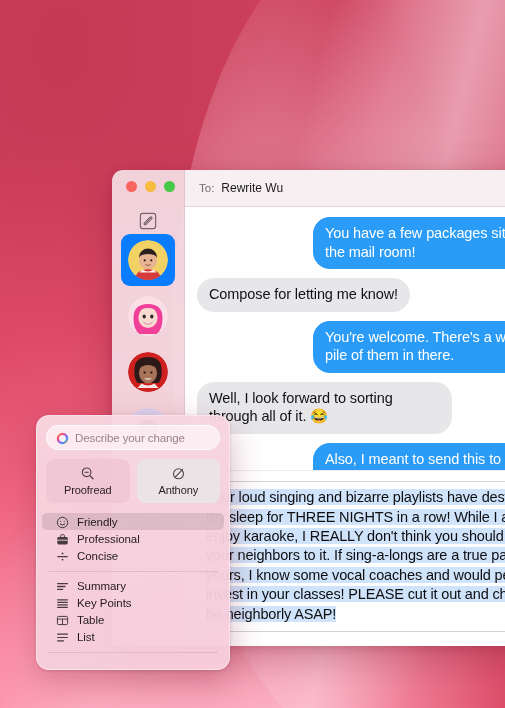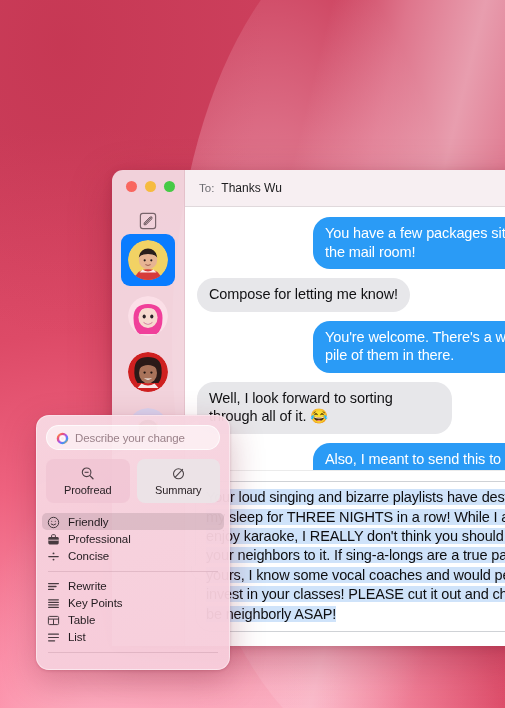--- a/index.html
+++ b/index.html
@@ -200,21 +200,21 @@
   .wt-action .glyph { width:15px; height:15px; opacity:.82; }
   .wt-action .lbl { font-size:11px; color:#2a2226; letter-spacing:-.1px;text-align:center; }
 
   .wt-group { padding:0 0 3px 0; }
   .wt-divider {
     height:1px; margin:4px 2px 5px 2px;
     background:rgba(120,70,90,.16);
   }
   .wt-item {
     height:17px; display:flex; align-items:center; gap:8px;
-    padding:0 5px; margin:0 -4px;
+    padding:0 14px; margin:0 -4px;
     border-radius:5px;
   }
   .wt-item.active { background:rgba(130,110,118,.22); }
   .wt-item .ico { width:13px; height:13px; flex:0 0 13px; opacity:.82; }
   .wt-item .txt { font-size:11.5px; color:#221b1f; letter-spacing:-.05px; }
 </style>
 </head>
 <body>
 
 <div id="wallpaper">
@@ -307,21 +307,21 @@
         </div>
       </div>
 
     </div>
   </div>
 
   <div id="msg-main">
 
     <div id="msg-titlebar">
       <span class="to-label">To:</span>
-      <span class="to-value">Thanks Wu</span>
+      <span class="to-value">Rewrite Wu</span>
     </div>
 
     <div id="thread">
       <div class="bubble-row out">
         <div class="bubble out">You have a few packages sitting in the mail room!</div>
       </div>
       <div class="bubble-row in">
         <div class="bubble in">Compose for letting me know!</div>
       </div>
       <div class="bubble-row out">
@@ -378,21 +378,21 @@
       </span>
       <span class="lbl">Proofread</span>
     </div>
     <div class="wt-action rewrite">
       <span class="glyph">
         <svg viewBox="0 0 15 15" fill="none" stroke="#2a2226" stroke-width="1.1">
           <circle cx="7.5" cy="7.8" r="5"></circle>
           <path d="M4.3 11.2 L11.6 3.3" stroke-linecap="round"></path>
         </svg>
       </span>
-      <span class="lbl">Summary</span>
+      <span class="lbl">Anthony</span>
     </div>
   </div>
 
   <div class="wt-group">
     <div class="wt-item active">
       <span class="ico">
         <svg viewBox="0 0 13 13" fill="none" stroke="#221b1f" stroke-width="1">
           <circle cx="6.5" cy="6.5" r="5.2"></circle>
           <circle cx="4.7" cy="5.2" r=".55" fill="#221b1f" stroke="none"></circle>
           <circle cx="8.3" cy="5.2" r=".55" fill="#221b1f" stroke="none"></circle>
@@ -427,21 +427,21 @@
 
   <div class="wt-group">
     <div class="wt-item">
       <span class="ico">
         <svg viewBox="0 0 13 13" stroke="#221b1f" stroke-width="1.3" stroke-linecap="round">
           <path d="M1.6 3.6 h9.8"></path>
             <path d="M1.6 6.5 h7.4"></path>
             <path d="M1.6 9.4 h5"></path>
         </svg>
       </span>
-      <span class="txt">Rewrite</span>
+      <span class="txt">Summary</span>
     </div>
     <div class="wt-item">
       <span class="ico">
         <svg viewBox="0 0 13 13" stroke="#221b1f" stroke-width="1.15" stroke-linecap="round">
           <path d="M1.6 2.8 h9.8"></path>
             <path d="M1.6 5.3 h9.8"></path>
             <path d="M1.6 7.8 h9.8"></path>
             <path d="M1.6 10.3 h9.8"></path>
         </svg>
       </span>

